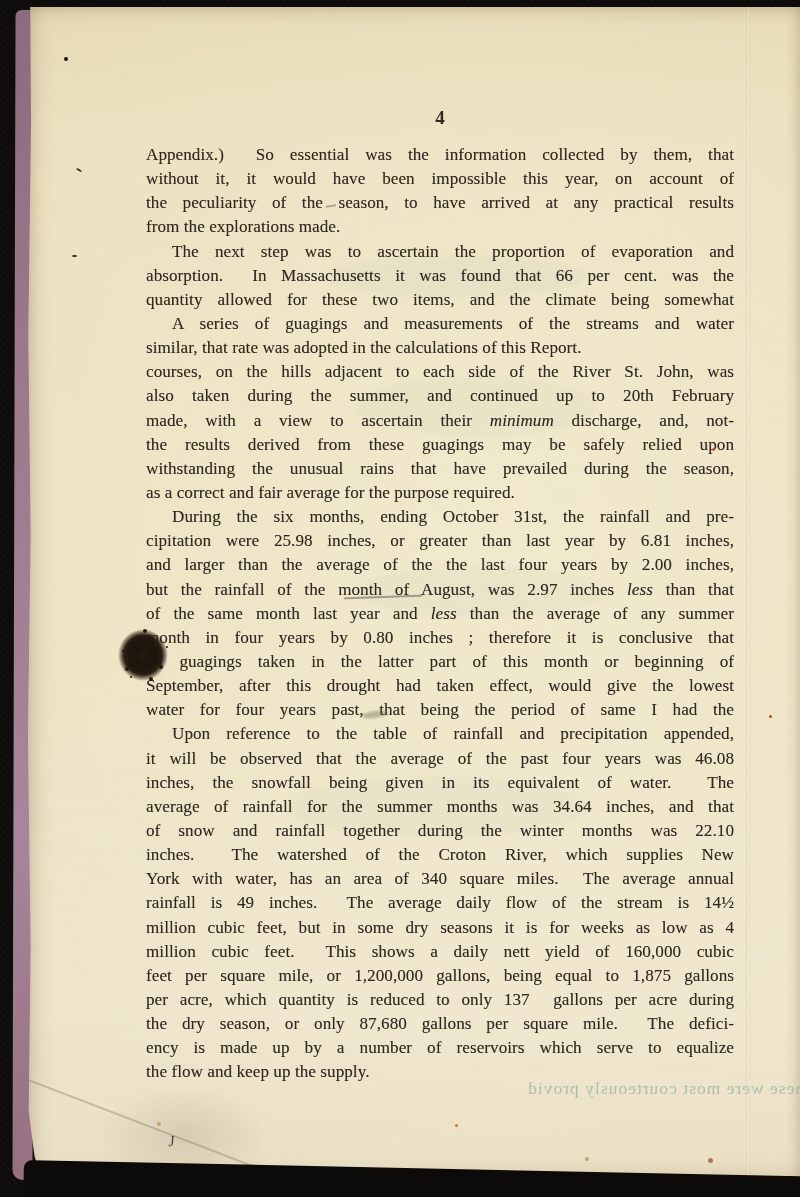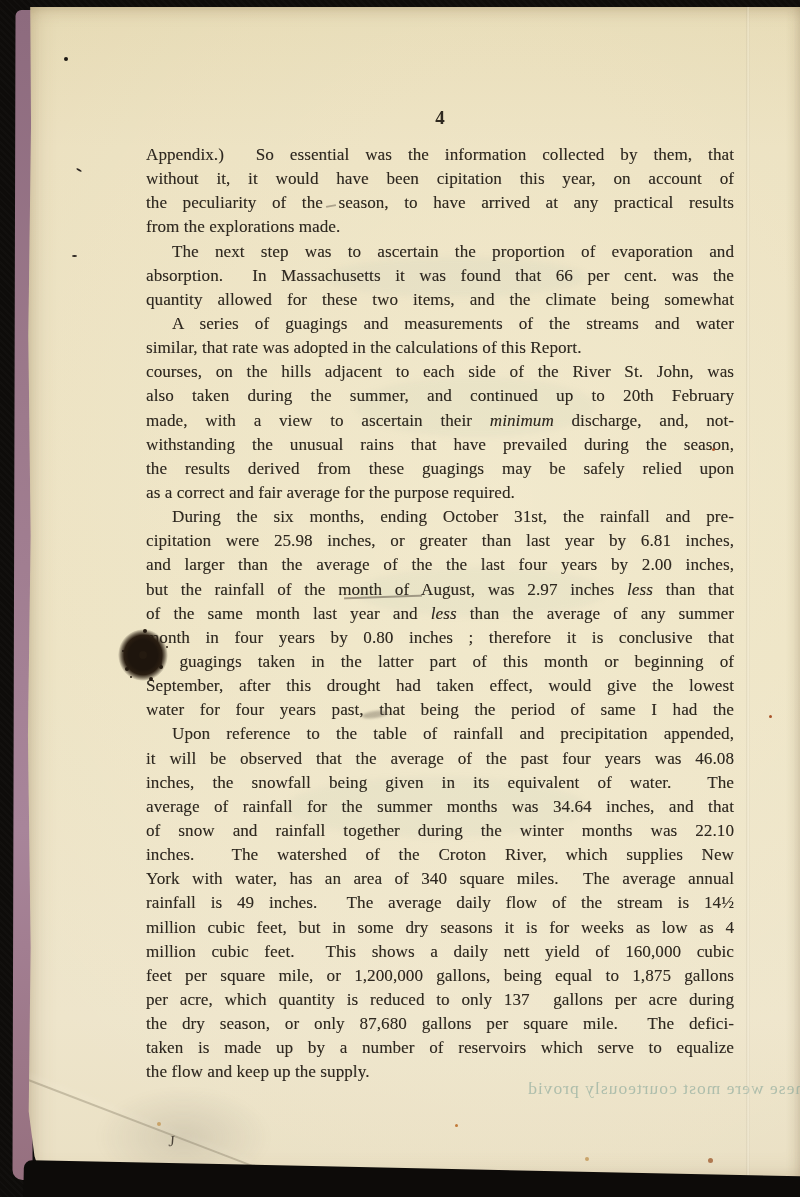--- a/index.html
+++ b/index.html
@@ -121,33 +121,33 @@
 <div class="page">
   <div class="ghost-smear gs1"></div>
   <div class="ghost-smear gs2"></div>
   <div class="ghost-smear gs3"></div>
   <div class="ghost-smear gs4"></div>
 
   <div class="page-number">4</div>
 
   <div class="text-block">
       <div class="line"><span>Appendix.)&nbsp; So essential was the information collected by them, that</span></div>
-      <div class="line"><span>without it, it would have been cipitation this year, on account of</span></div>
+      <div class="line"><span>without it, it would have been impossible this year, on account of</span></div>
       <div class="line"><span>the peculiarity of the season, to have arrived at any practical results</span></div>
       <div class="line end"><span>from the explorations made.</span></div>
       <div class="line ind"><span>The next step was to ascertain the proportion of evaporation and</span></div>
       <div class="line"><span>absorption.&nbsp; In Massachusetts it was found that 66 per cent. was the</span></div>
       <div class="line"><span>quantity allowed for these two items, and the climate being somewhat</span></div>
       <div class="line ind"><span>A series of guagings and measurements of the streams and water</span></div>
       <div class="line end"><span>similar, that rate was adopted in the calculations of this Report.</span></div>
       <div class="line"><span>courses, on the hills adjacent to each side of the River St. John, was</span></div>
       <div class="line"><span>also taken during the summer, and continued up to 20th February</span></div>
       <div class="line"><span>made, with a view to ascertain their </span><span class="it">minimum</span><span> discharge, and, not-</span></div>
+      <div class="line"><span>the results derived from these guagings may be safely relied upon</span></div>
       <div class="line"><span>withstanding the unusual rains that have prevailed during the season,</span></div>
-      <div class="line"><span>the results derived from these guagings may be safely relied upon</span></div>
       <div class="line end"><span>as a correct and fair average for the purpose required.</span></div>
       <div class="line ind"><span>During the six months, ending October 31st, the rainfall and pre-</span></div>
       <div class="line"><span>cipitation were 25.98 inches, or greater than last year by 6.81 inches,</span></div>
       <div class="line"><span>and larger than the average of the the last four years by 2.00 inches,</span></div>
       <div class="line"><span>but the rainfall of the month of August, was 2.97 inches </span><span class="it">less</span><span> than that</span></div>
       <div class="line"><span>of the same month last year and </span><span class="it">less</span><span> than the average of any summer</span></div>
       <div class="line"><span>month in four years by 0.80 inches ; therefore it is conclusive that</span></div>
       <div class="line"><span>all guagings taken in the latter part of this month or beginning of</span></div>
       <div class="line"><span>September, after this drought had taken effect, would give the lowest</span></div>
       <div class="line"><span>water for four years past, that being the period of same I had the</span></div>
@@ -157,21 +157,21 @@
       <div class="line"><span>average of rainfall for the summer months was 34.64 inches, and that</span></div>
       <div class="line"><span>of snow and rainfall together during the winter months was 22.10</span></div>
       <div class="line"><span>inches.&nbsp; The watershed of the Croton River, which supplies New</span></div>
       <div class="line"><span>York with water, has an area of 340 square miles.&nbsp; The average annual</span></div>
       <div class="line"><span>rainfall is 49 inches.&nbsp; The average daily flow of the stream is 14½</span></div>
       <div class="line"><span>million cubic feet, but in some dry seasons it is for weeks as low as 4</span></div>
       <div class="line"><span>million cubic feet.&nbsp; This shows a daily nett yield of 160,000 cubic</span></div>
       <div class="line"><span>feet per square mile, or 1,200,000 gallons, being equal to 1,875 gallons</span></div>
       <div class="line"><span>per acre, which quantity is reduced to only 137&nbsp; gallons per acre during</span></div>
       <div class="line"><span>the dry season, or only 87,680 gallons per square mile.&nbsp; The defici-</span></div>
-      <div class="line"><span>taken is made up by a number of reservoirs which serve to equalize</span></div>
+      <div class="line"><span>ency is made up by a number of reservoirs which serve to equalize</span></div>
       <div class="line end"><span>the flow and keep up the supply.</span></div>
     </div>
 
   <div class="ghost-line">these were most courteously provid</div>
 
   <div class="ink-blot"></div>
   <div class="crease-right"></div>
   <div class="crease-diag"></div>
   <div class="smudge-gray"></div>
   <div class="pen-mark-j">J</div>

